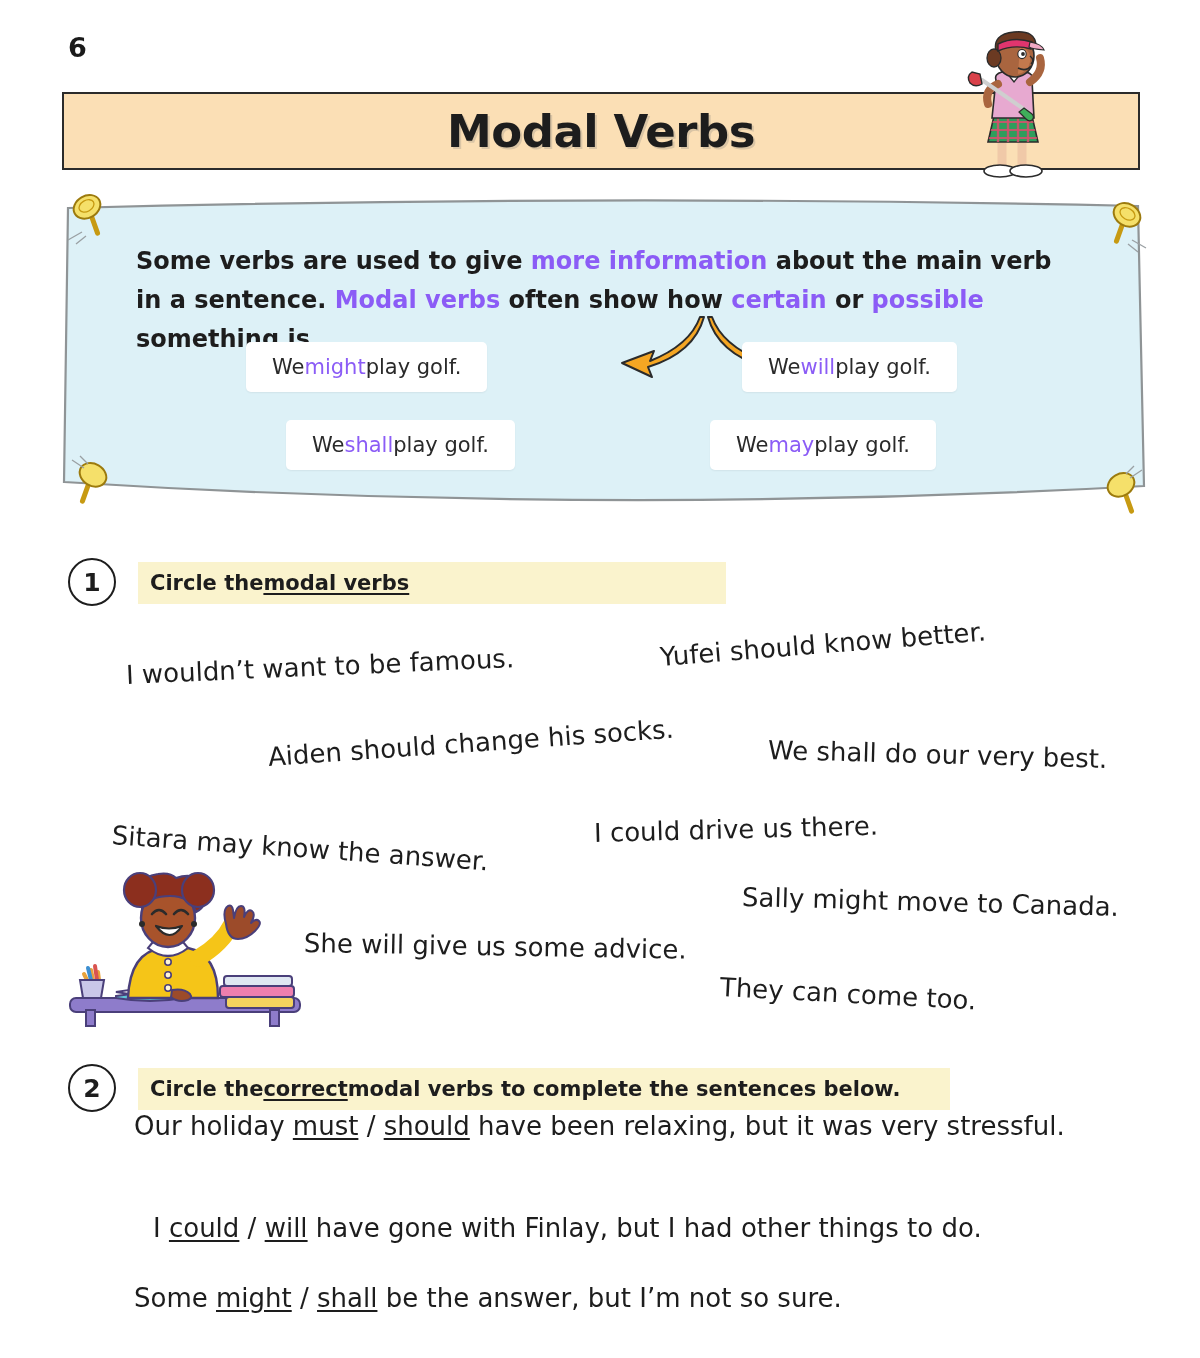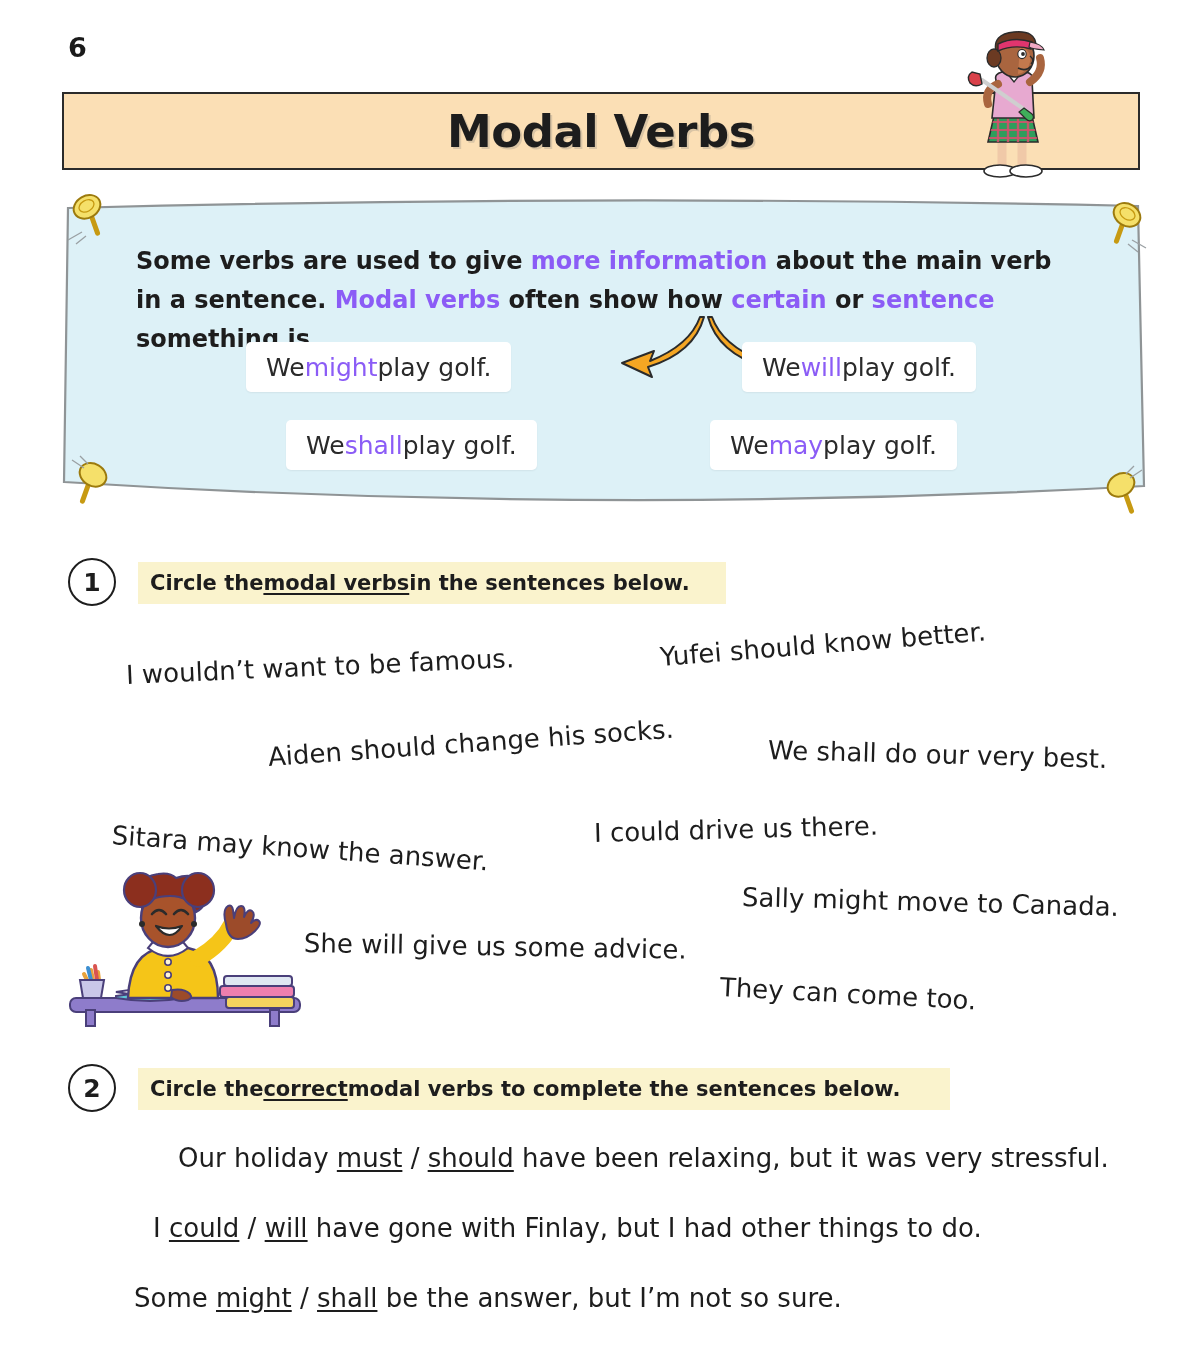--- a/index.html
+++ b/index.html
@@ -83,26 +83,26 @@
     line-height: 39px;
     color: #1d1d1d;
   }
   .hl { color: #8b5cf6; }
 
   .ex-box {
     position: absolute;
     background: #ffffff;
     border-radius: 5px;
     font-family: "DejaVu Sans", sans-serif;
-    font-size: 25px;
+    font-size: 21px;
     color: #2a2a2a;
     display: flex;
     align-items: center;
     justify-content: center;
-    padding: 0 20px;
+    padding: 0 26px;
     white-space: nowrap;
     box-shadow: 0 1px 2px rgba(0,0,0,.06);
   }
   .ex-1 { left: 188px; top: 156px; height: 50px; }
   .ex-2 { left: 684px; top: 156px; height: 50px; }
   .ex-3 { left: 228px; top: 234px; height: 50px; }
   .ex-4 { left: 652px; top: 234px; height: 50px; }
 
   .arrows { position: absolute; left: 540px; top: 125px; }
 
@@ -163,21 +163,21 @@
   
   .q2-line {
     position: absolute;
     left: 134px;
     font-family: "DejaVu Sans", sans-serif;
     font-size: 26px;
     color: #1d1d1d;
     white-space: nowrap;
   }
   .q2-line u { text-decoration: underline; text-underline-offset: 3px; }
-  #q2l1 { top: 1143px; margin-left: 44px; }
+  #q2l1 { top: 1111px; }
   #q2l2 { top: 1213px; margin-left: 19px; }
   #q2l3 { top: 1283px; }
 </style>
 </head>
 <body>
 
 <div class="page-number">6</div>
 
 <div class="title-band">
   <div class="title-text">Modal Verbs</div>
@@ -259,21 +259,21 @@
   </svg>
   <svg style="position:absolute;right:-4px;bottom:10px" width="60" height="60">
     <g transform="rotate(150 30 34)">
       <path d="M30 34 L34 12" stroke="#c79a12" stroke-width="5" stroke-linecap="round"></path>
       <ellipse cx="30" cy="40" rx="14" ry="11" fill="#f5e06a" stroke="#9c7a0d" stroke-width="2"></ellipse>
     </g>
     <path d="M36 22 L48 14 M32 18 L40 10" stroke="#9aa0a3" stroke-width="1.3"></path>
   </svg>
 
   <div class="info-content">
-    <p class="info-para"><span>Some verbs are used to give </span><span class="hl">more information</span><span> about the main verb in a sentence.  </span><span class="hl">Modal verbs</span><span> often show how </span><span class="hl">certain</span><span> or </span><span class="hl">sentence</span><span> something is.</span></p>
+    <p class="info-para"><span>Some verbs are used to give </span><span class="hl">more information</span><span> about the main verb in a sentence.  </span><span class="hl">Modal verbs</span><span> often show how </span><span class="hl">certain</span><span> or </span><span class="hl">possible</span><span> something is.</span></p>
 
     <svg class="arrows" width="220" height="90" viewBox="0 0 220 90">
       <path d="M102 6 Q92 34 52 50 L56 40 L24 52 L54 66 L50 56 Q96 42 106 6 Z" fill="#f5a623" stroke="#2b2b2b" stroke-width="2" stroke-linejoin="round"></path>
       <path d="M114 6 Q124 34 164 50 L160 40 L192 52 L162 66 L166 56 Q120 42 110 6 Z" fill="#f5a623" stroke="#2b2b2b" stroke-width="2" stroke-linejoin="round"></path>
     </svg>
 
     <div class="ex-box ex-1">
         <span>We </span>
         <span class="hl">might</span>
         <span> play golf.</span>
@@ -296,21 +296,20 @@
         <span class="hl">may</span>
         <span> play golf.</span>
       </div>
   </div>
 </div>
 
 <div class="q-num" id="q1-num">1</div>
 <div class="q-banner" id="q1-banner">
     <span>Circle the </span>
     <u>modal verbs</u>
-    <span> in the sentences below.</span>
   </div>
 
 <div id="q1-scatter">
     <div class="scatter" style="left: 126px; top: 660px; font-size: 26px; transform: rotate(-2.5deg);">I wouldn’t want to be famous.</div>
     <div class="scatter" style="left: 660px; top: 642px; font-size: 26px; transform: rotate(-4.5deg);">Yufei should know better.</div>
     <div class="scatter" style="left: 268px; top: 742px; font-size: 26px; transform: rotate(-4deg);">Aiden should change his socks.</div>
     <div class="scatter" style="left: 768px; top: 735px; font-size: 26px; transform: rotate(1.5deg);">We shall do our very best.</div>
     <div class="scatter" style="left: 112px; top: 820px; font-size: 26px; transform: rotate(4deg);">Sitara may know the answer.</div>
     <div class="scatter" style="left: 594px; top: 818px; font-size: 26px; transform: rotate(-1.5deg);">I could drive us there.</div>
     <div class="scatter" style="left: 742px; top: 882px; font-size: 26px; transform: rotate(1.5deg);">Sally might move to Canada.</div>

